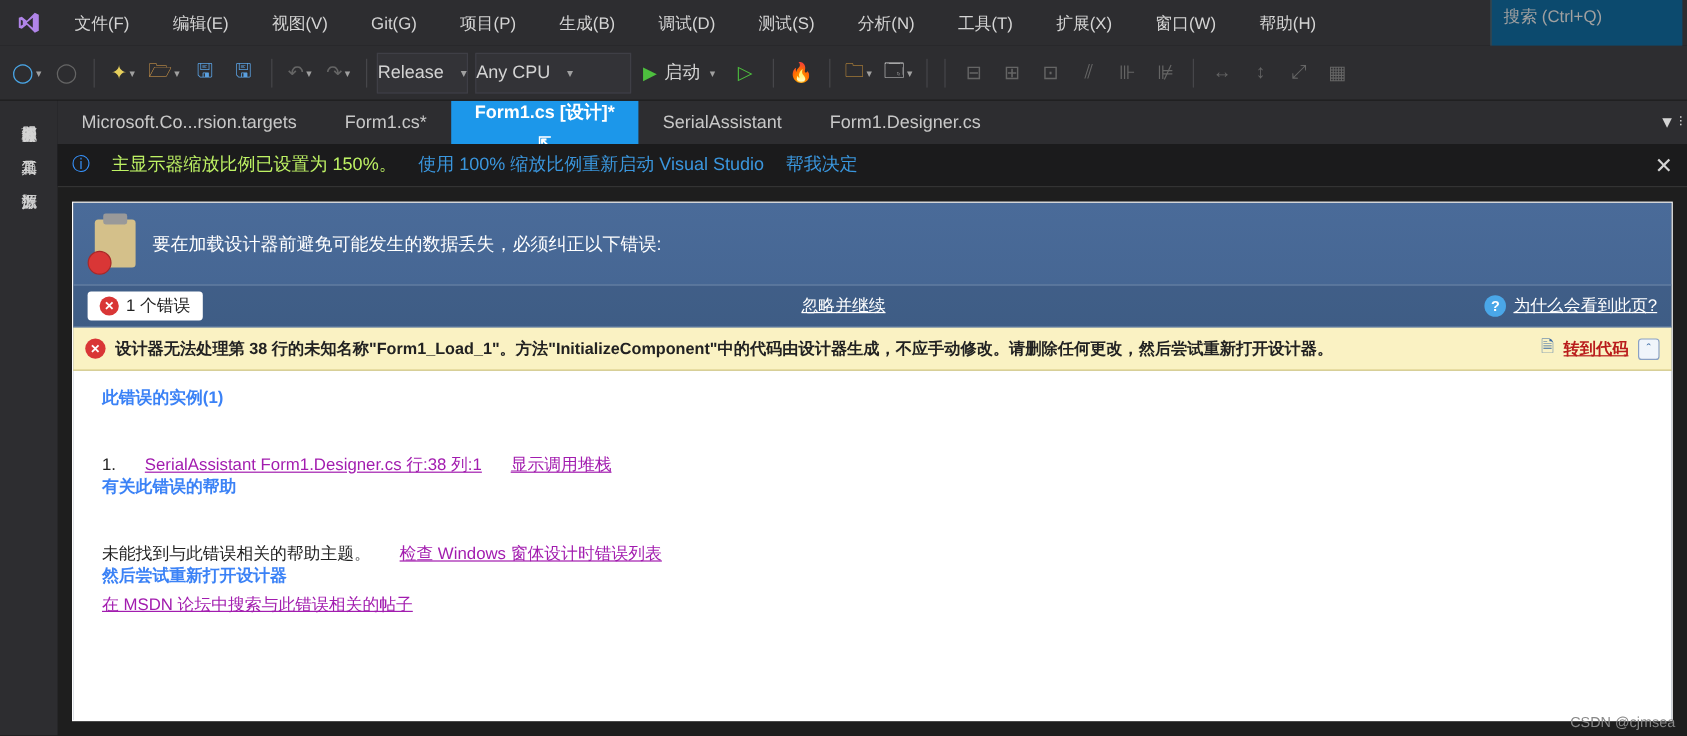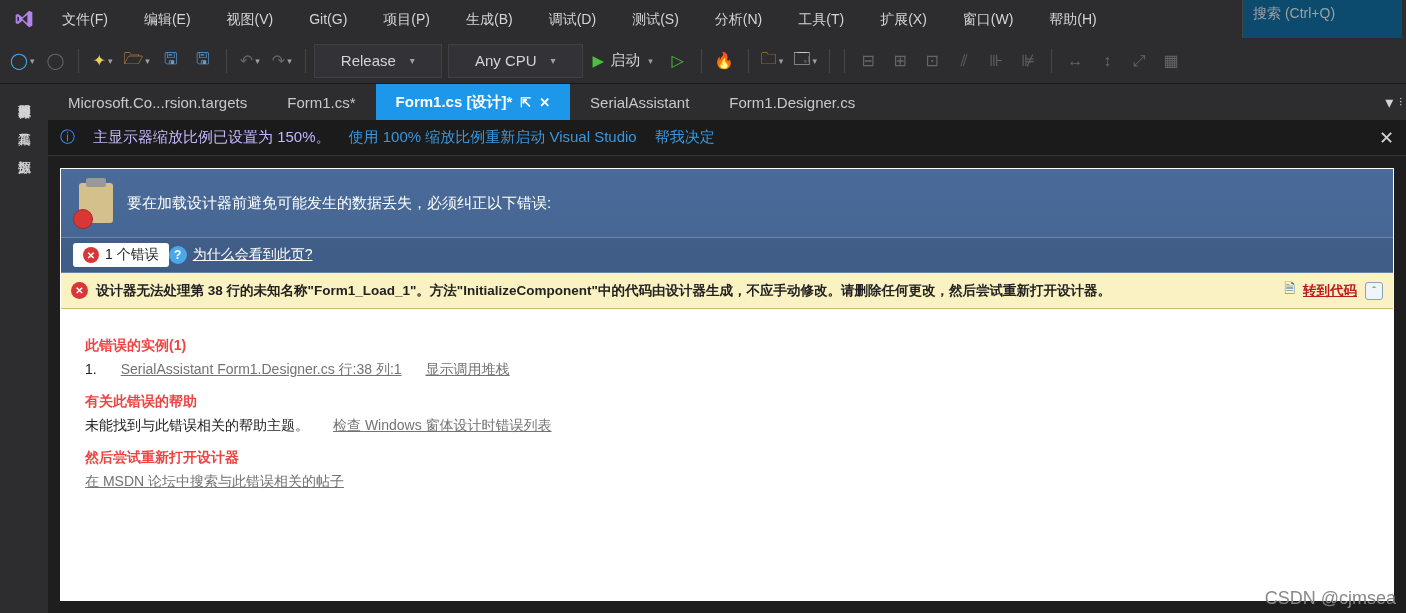--- a/index.html
+++ b/index.html
@@ -10,47 +10,47 @@
   .menubar { display: flex; align-items: center; height: 38px; background: #2d2d30; padding: 0 4px; gap: 0; }
   .logo { width: 40px; height: 38px; display: flex; align-items: center; justify-content: center; }
   .menu-item { padding: 0 18px; height: 38px; line-height: 38px; color: #d4d4d4; font-size: 14px; cursor: default; display: flex; align-items: center; gap: 4px; }
   .menubar .spacer { flex: 1; }
   .search { background: #0c4a6e; color: #a0a0a0; padding: 4px 10px; min-width: 160px; font-size: 14px; border-left: 1px solid #444; height: 50px; line-height: 30px; }
   
   
   .toolbar { display: flex; align-items: center; height: 46px; background: #2d2d30; padding: 0 6px; gap: 2px; border-bottom: 1px solid #1b1b1c; }
   .tool-btn { height: 30px; min-width: 30px; display: flex; align-items: center; justify-content: center; color: #d4d4d4; padding: 0 4px; position: relative; }
   .tool-sep { width: 1px; height: 24px; background: #46464a; margin: 0 6px; }
-  .tool-combo { display: flex; align-items: center; height: 34px; background: #333337; border: 1px solid #3f3f46; color: #d4d4d4; padding: 0 26px; gap: 14px; font-size: 15px; }
+  .tool-combo { display: flex; align-items: center; height: 34px; background: #333337; border: 1px solid #3f3f46; color: #d4d4d4; padding: 0 0; gap: 14px; font-size: 15px; }
   .tool-combo .chev { font-size: 10px; color: #a0a0a0; }
   .start-btn { display: flex; align-items: center; gap: 6px; padding: 0 8px; color: #d4d4d4; font-size: 15px; }
   .green-tri { color: #4dbf3e; }
   .muted { color: #656565; }
   .chev-sm { font-size: 9px; color: #a0a0a0; margin-left: 2px; }
   
   
   .body { flex: 1; display: flex; min-height: 0; }
   .leftrail { width: 48px; background: #2d2d30; display: flex; flex-direction: column; align-items: center; }
   .rail-tab { writing-mode: vertical-rl; text-orientation: upright; color: #d4d4d4; font-size: 13px; padding: 10px 4px; border: 1px solid transparent; }
   .rail-tab.sep { margin-top: 6px; }
   
   
   .main { flex: 1; display: flex; flex-direction: column; min-height: 0; }
   
   
   .doctabs { display: flex; align-items: stretch; height: 36px; background: #2d2d30; overflow: hidden; }
   .dtab { display: flex; align-items: center; padding: 0 20px; color: #c8c8c8; font-size: 15px; gap: 8px; }
-  .dtab.active { background: #1c97ea; color: #fff; font-weight: 600; }
+  .dtab.active { background: #1c97ea; color: #fff; font-weight: 600; flex-direction: column; }
   .dtab .pin, .dtab .x { font-size: 13px; color: #fff; }
   .doctabs-right { margin-left: auto; display: flex; align-items: center; gap: 6px; padding-right: 4px; color: #d4d4d4; }
   
   
   .infobar { display: flex; align-items: center; height: 36px; background: #1b1b1c; padding: 0 12px; gap: 18px; font-size: 15px; border-bottom: 1px solid #333; }
   .infobar .info-icon { color: #3794ff; font-size: 15px; }
-  .infobar .info-text { color: #c4b5fd; }
+  .infobar .info-text { color: #bef264; }
   .infobar .link { color: #3a96dd; cursor: pointer; }
   .infobar .close { margin-left: auto; color: #d4d4d4; font-size: 18px; }
   
   
   .designer-wrap { flex: 1; padding: 12px; overflow: hidden; }
   .designer { border: 1px solid #fff; background: linear-gradient(#4a6b99, #325078); height: 100%; display: flex; flex-direction: column; }
   .dz-head { display: flex; align-items: center; gap: 14px; padding: 14px 18px; color: #fff; font-size: 15px; }
   .clipboard { width: 34px; height: 40px; background: #d4c08a; position: relative; border-radius: 3px; }
   .clipboard::before { content: ""; position: absolute; top: -5px; left: 7px; width: 20px; height: 9px; background: #999; border-radius: 2px; }
   .clipboard::after { content: ""; position: absolute; left: -6px; bottom: -6px; width: 18px; height: 18px; background: #d93636; border-radius: 50%; border: 1px solid #a82828; }
@@ -63,24 +63,24 @@
   .dz-subbar .right a { color: #fff; text-decoration: underline; }
   
   .yellowbar { background: #faf2c3; color: #222; display: flex; align-items: center; padding: 6px 10px; gap: 8px; font-size: 13.5px; border-bottom: 1px solid #cdbf72; }
   .err-dot-sm { width: 17px; height: 17px; background: #d93636; border-radius: 50%; display: flex; align-items: center; justify-content: center; color: #fff; font-size: 10px; font-weight: bold; flex-shrink: 0; }
   .yellowbar .msg { flex: 1; font-weight: bold; }
   .yellowbar .actions { display: flex; align-items: center; gap: 8px; }
   .yellowbar .actions a { color: #b91c1c; text-decoration: underline; font-weight: bold; }
   .sq-btn { width: 18px; height: 18px; border: 1px solid #8aa1c4; border-radius: 3px; display: flex; align-items: center; justify-content: center; color: #3a6aa6; font-size: 11px; background: #f0f5fb; }
   
   .detail { flex: 1; background: #fff; color: #222; padding: 14px 24px; font-size: 14px; overflow: auto; }
-  .detail h4 { color: #ef4444; font-weight: bold; font-size: 14px; margin-top: 14px; margin-bottom: 6px; }
+  .detail h4 { color: #3b82f6; font-weight: bold; font-size: 14px; margin-top: 0; margin-bottom: 6px; }
   .detail .row { display: flex; gap: 24px; align-items: baseline; }
-  .detail a { color: #737373; text-decoration: underline; }
-  .watermark { position: absolute; right: 10px; bottom: 4px; color: #888; font-size: 18px; }
+  .detail a { color: #a21caf; text-decoration: underline; margin-top: 32px; }
+  .watermark { position: absolute; right: 10px; bottom: 4px; color: #888; font-size: 12px; }
   
   svg.icon { width: 20px; height: 20px; }
 </style>
 </head>
 <body>
 
 <div class="root">
 
   <div class="menubar">
     <div class="logo">
@@ -191,20 +191,21 @@
         <div class="designer">
           <div class="dz-head">
             <div class="clipboard"></div>
             <div>要在加载设计器前避免可能发生的数据丢失，必须纠正以下错误:</div>
           </div>
           <div class="dz-subbar">
             <div class="err-pill">
               <span class="err-dot">✕</span>
               <span>1 个错误</span>
             </div>
+            <a class="center">忽略并继续</a>
             <div class="right">
               <span class="help-icon">?</span>
               <a>为什么会看到此页?</a>
             </div>
           </div>
           <div class="yellowbar">
             <span class="err-dot-sm">✕</span>
             <span class="msg">设计器无法处理第 38 行的未知名称"Form1_Load_1"。方法"InitializeComponent"中的代码由设计器生成，不应手动修改。请删除任何更改，然后尝试重新打开设计器。</span>
             <div class="actions">
               <span style="color:#3a6aa6">🗎</span>

